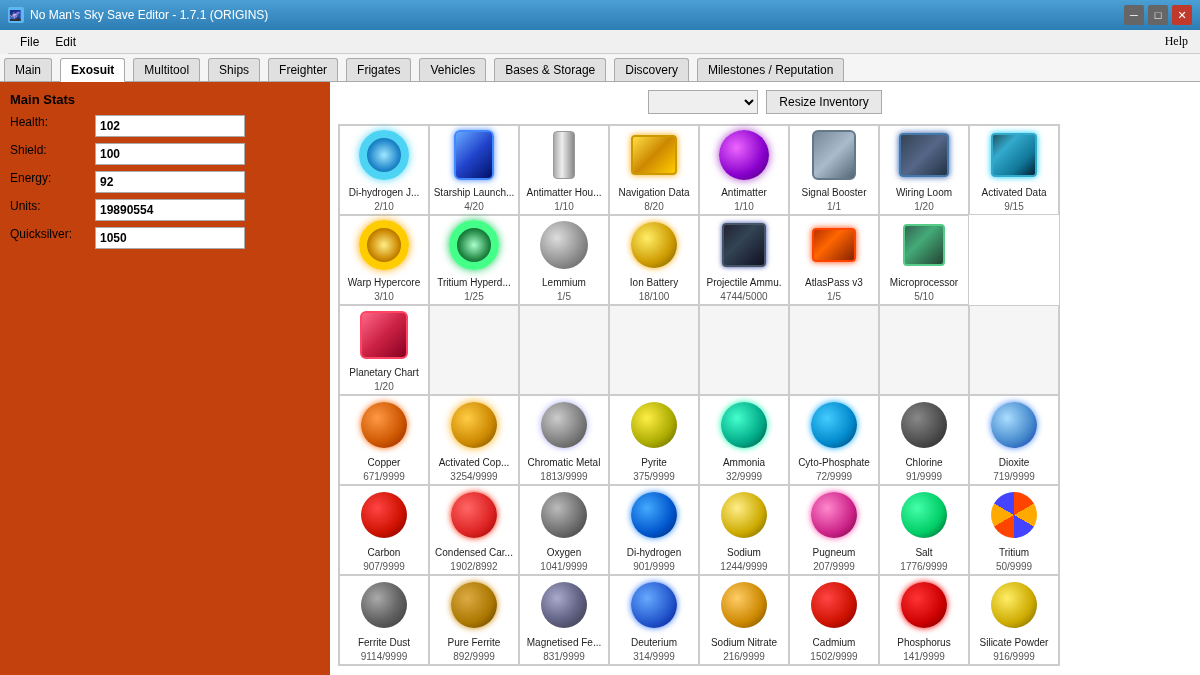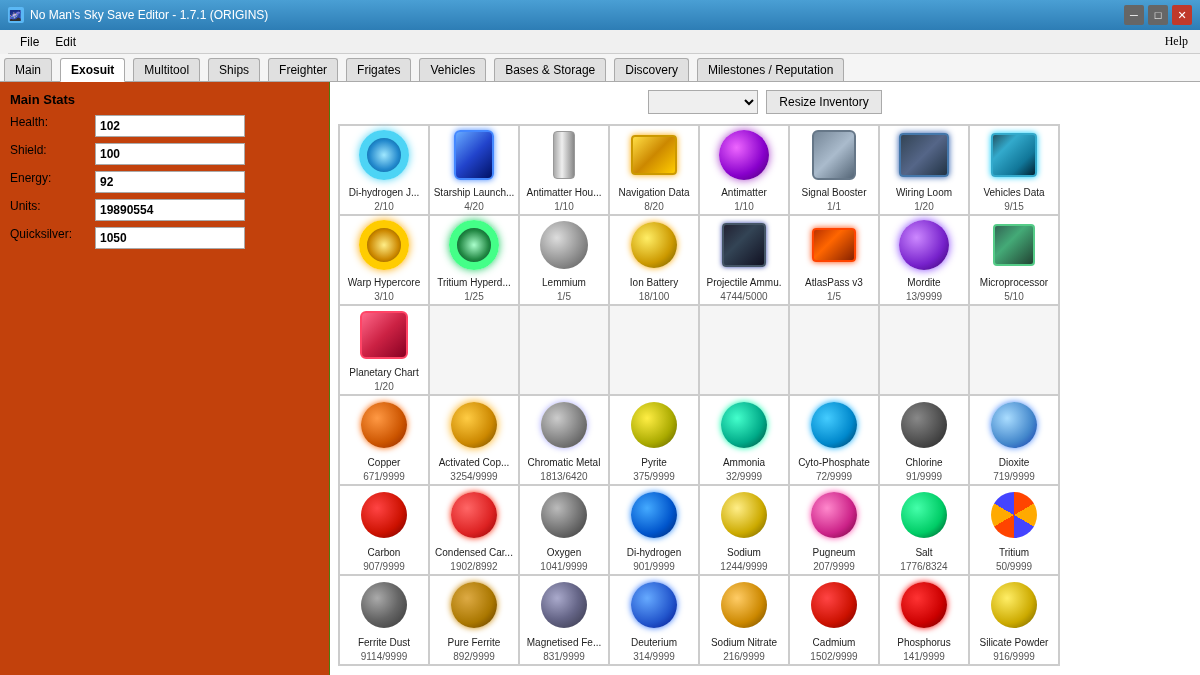--- a/index.html
+++ b/index.html
@@ -592,21 +592,21 @@
           <div class="inv-icon">
               <div class="icon-blue-device"></div>
             </div>
           <div class="inv-name">Wiring Loom</div>
           <div class="inv-count">1/20</div>
         </div>
         <div class="inv-cell">
           <div class="inv-icon">
               <div class="icon-teal-data"></div>
             </div>
-          <div class="inv-name">Vehicles Data</div>
+          <div class="inv-name">Activated Data</div>
           <div class="inv-count">9/15</div>
         </div>
       </div>
       
       <div class="inv-row">
         <div class="inv-cell">
           <div class="inv-icon">
               <div class="icon-yellow-ring"></div>
             </div>
           <div class="inv-name">Warp Hypercore</div>
@@ -639,27 +639,20 @@
             </div>
           <div class="inv-name">Projectile Ammu.</div>
           <div class="inv-count">4744/5000</div>
         </div>
         <div class="inv-cell">
           <div class="inv-icon">
               <div class="icon-atlas-card"></div>
             </div>
           <div class="inv-name">AtlasPass v3</div>
           <div class="inv-count">1/5</div>
-        </div>
-        <div class="inv-cell">
-          <div class="inv-icon">
-              <div class="icon-mordite"></div>
-            </div>
-          <div class="inv-name">Mordite</div>
-          <div class="inv-count">13/9999</div>
         </div>
         <div class="inv-cell">
           <div class="inv-icon">
               <div class="icon-chip"></div>
             </div>
           <div class="inv-name">Microprocessor</div>
           <div class="inv-count">5/10</div>
         </div>
       </div>
       
@@ -693,21 +686,21 @@
               <div class="icon-activated-cop"></div>
             </div>
           <div class="inv-name">Activated Cop...</div>
           <div class="inv-count">3254/9999</div>
         </div>
         <div class="inv-cell">
           <div class="inv-icon">
               <div class="icon-chromatic"></div>
             </div>
           <div class="inv-name">Chromatic Metal</div>
-          <div class="inv-count">1813/6420</div>
+          <div class="inv-count">1813/9999</div>
         </div>
         <div class="inv-cell">
           <div class="inv-icon">
               <div class="icon-pyrite"></div>
             </div>
           <div class="inv-name">Pyrite</div>
           <div class="inv-count">375/9999</div>
         </div>
         <div class="inv-cell">
           <div class="inv-icon">
@@ -780,21 +773,21 @@
               <div class="icon-pugneum"></div>
             </div>
           <div class="inv-name">Pugneum</div>
           <div class="inv-count">207/9999</div>
         </div>
         <div class="inv-cell">
           <div class="inv-icon">
               <div class="icon-salt"></div>
             </div>
           <div class="inv-name">Salt</div>
-          <div class="inv-count">1776/8324</div>
+          <div class="inv-count">1776/9999</div>
         </div>
         <div class="inv-cell">
           <div class="inv-icon">
               <div class="icon-tritium"></div>
             </div>
           <div class="inv-name">Tritium</div>
           <div class="inv-count">50/9999</div>
         </div>
       </div>
       

